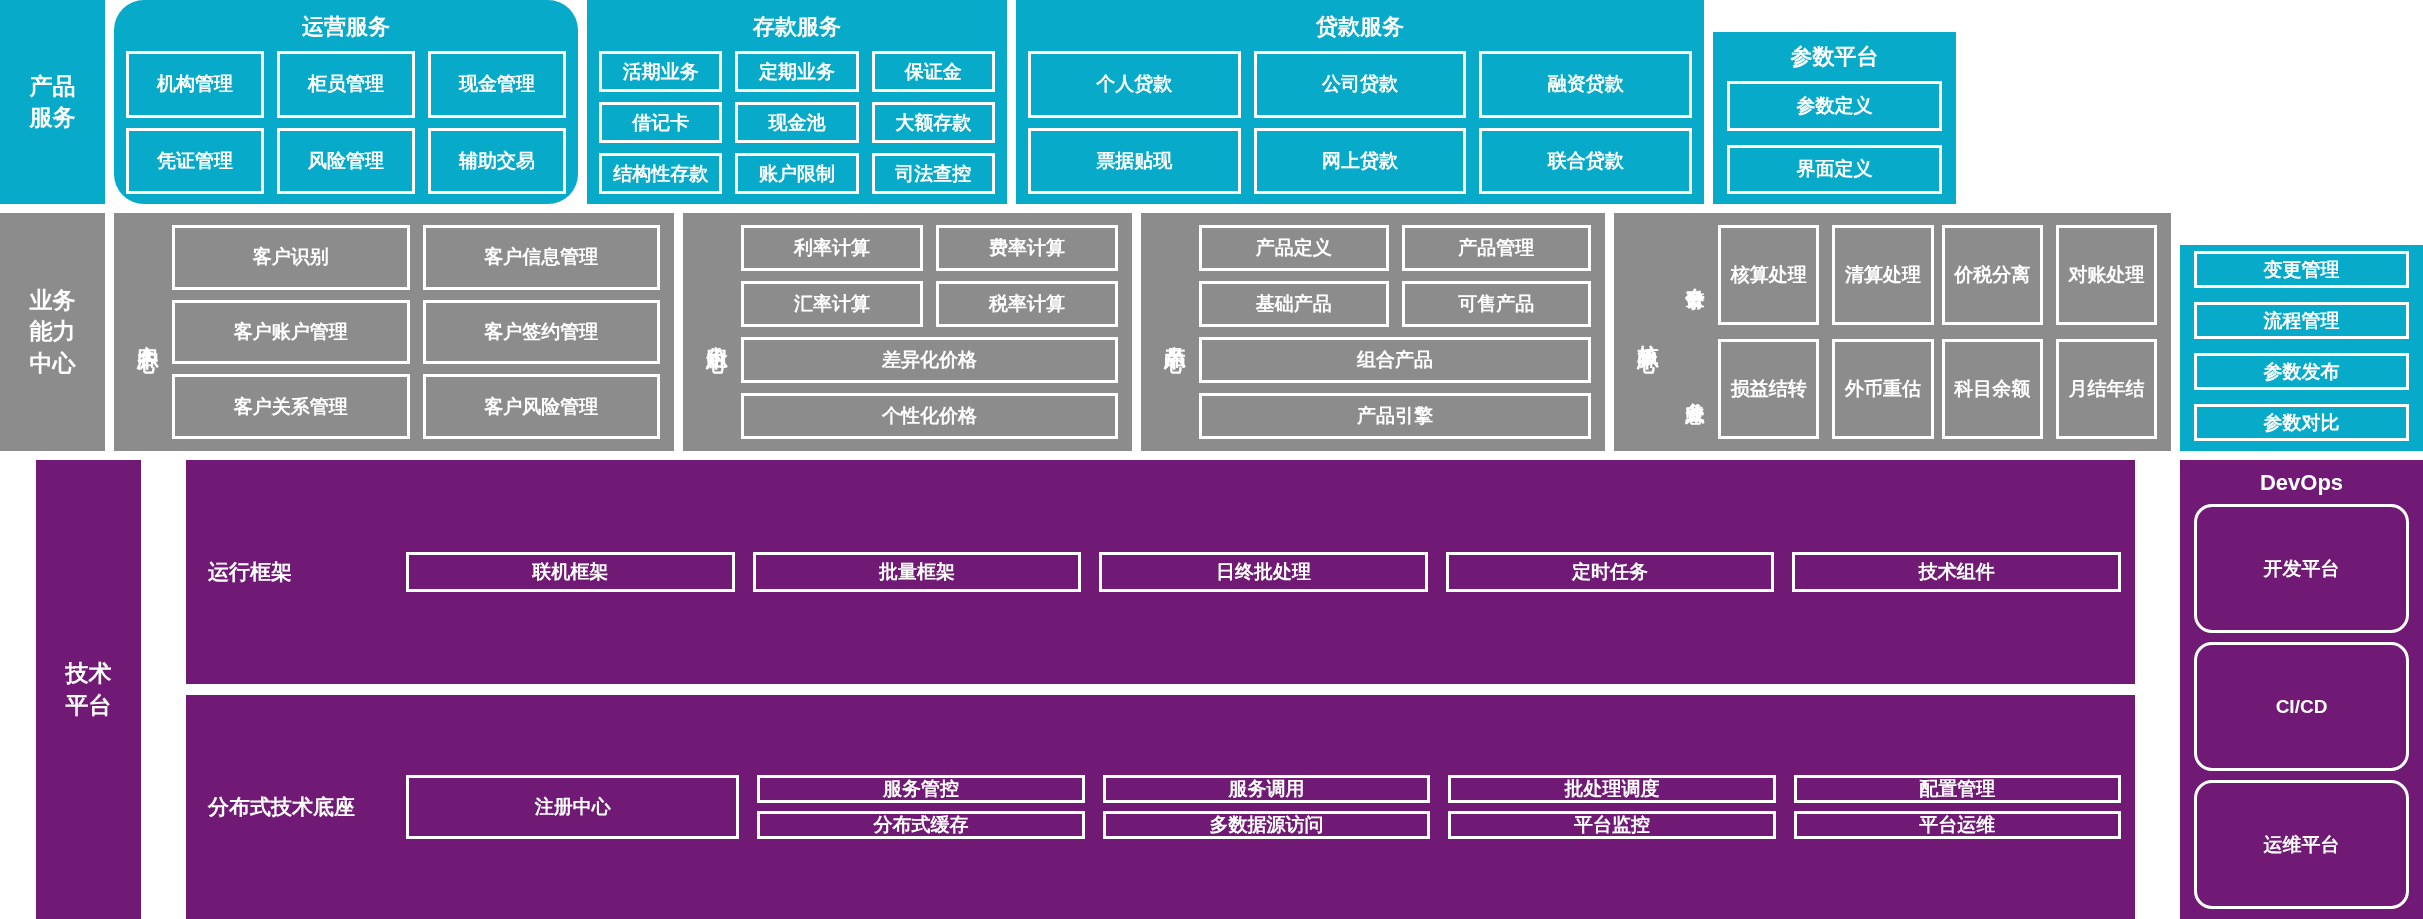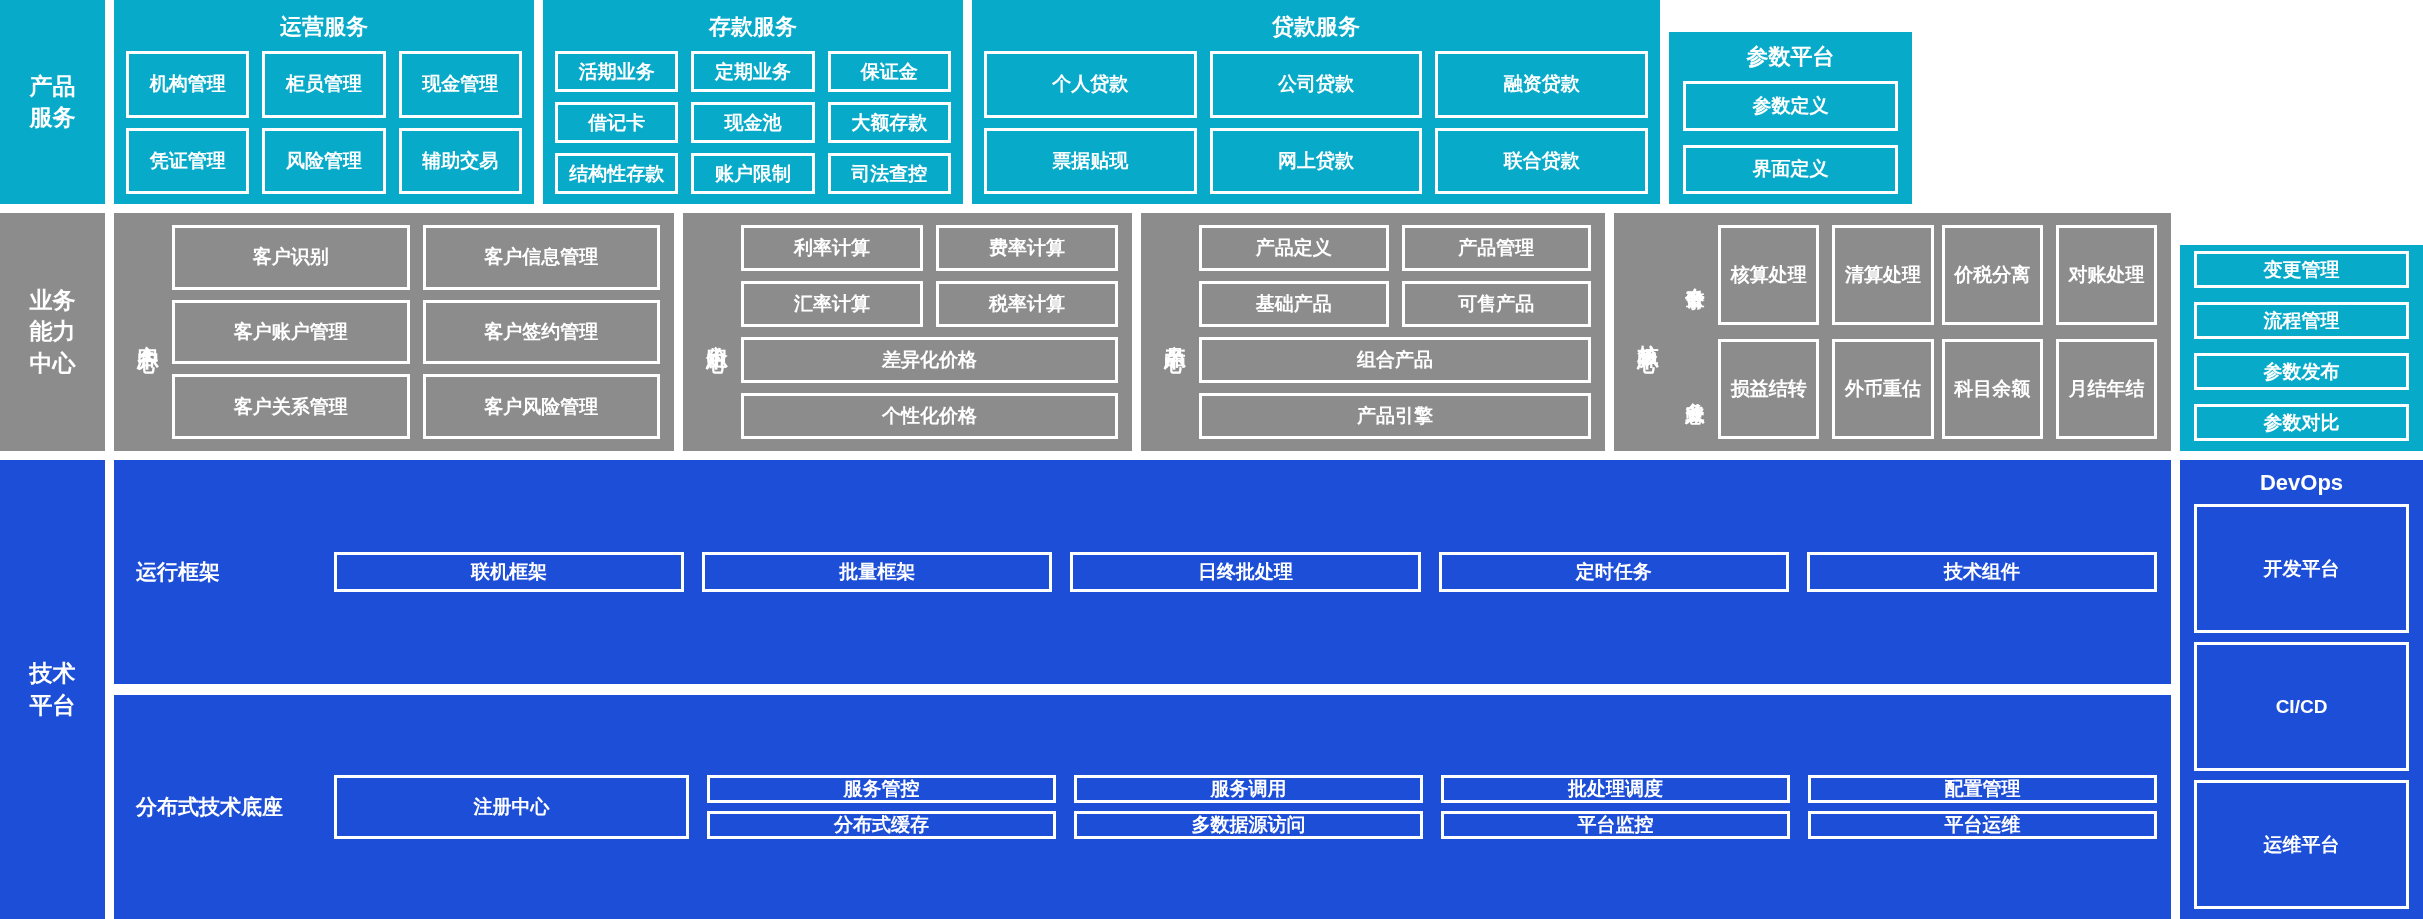--- a/index.html
+++ b/index.html
@@ -24,42 +24,42 @@
     font-weight: bold;
     text-align: center;
     line-height: 1.15;
   }
 
   
   .band1 { display: flex; gap: 9px; height: 204px; flex: none; }
 
   .teal { background: #07abc9; }
   .gray { background: #8c8c8c; }
-  .blue { background: #1d4ed8; }
+  .blue { background: #701a75; margin-left: 36px; }
 
   .side-label {
     color: #ffffff; font-weight: bold; font-size: 23px;
     display: flex; align-items: center; justify-content: center;
     text-align: center; line-height: 1.35;
   }
   .b1-sidelabel { width: 105px; flex: none; }
 
   .grp {
     display: flex; flex-direction: column;
     padding: 8px 12px 10px 12px;
   }
   .grp-title {
     color: #ffffff; font-size: 22px; font-weight: bold;
     text-align: center; padding: 4px 0 9px 0; flex: none;
   }
   .grp-rows { display: flex; flex-direction: column; gap: 10px; flex: 1; }
   .grp-row { display: flex; gap: 13px; flex: 1; }
   .grp-row > .cell { flex: 1; font-size: 19px; }
 
-  .g-ops { width: 420px; flex: none; }
+  .g-ops { width: 464px; flex: none; border-radius: 30px; }
   .g-dep { width: 420px; flex: none; }
   .g-loan { width: 688px; flex: none; }
 
   
   .right-col {
     width: 243px; flex: none;
     display: flex; flex-direction: column;
     padding: 6px 14px 10px 14px;
     margin-top: 32px;
   }
@@ -117,21 +117,21 @@
   .devops {
     width: 243px; flex: none;
     display: flex; flex-direction: column;
     padding: 6px 14px 10px 14px;
   }
   .devops-title {
     color: #ffffff; font-size: 22px; font-weight: bold;
     text-align: center; padding: 4px 0 8px 0; flex: none;
   }
   .devops-items { display: flex; flex-direction: column; gap: 9px; flex: 1; }
-  .devops-items > .cell { flex: 1; font-size: 19px; }
+  .devops-items > .cell { flex: 1; font-size: 19px; border-radius: 18px; }
 </style>
 </head>
 <body>
 
 <div id="diagram">
 
   <div class="band1">
 
     <div class="teal side-label b1-sidelabel">
       <span>

